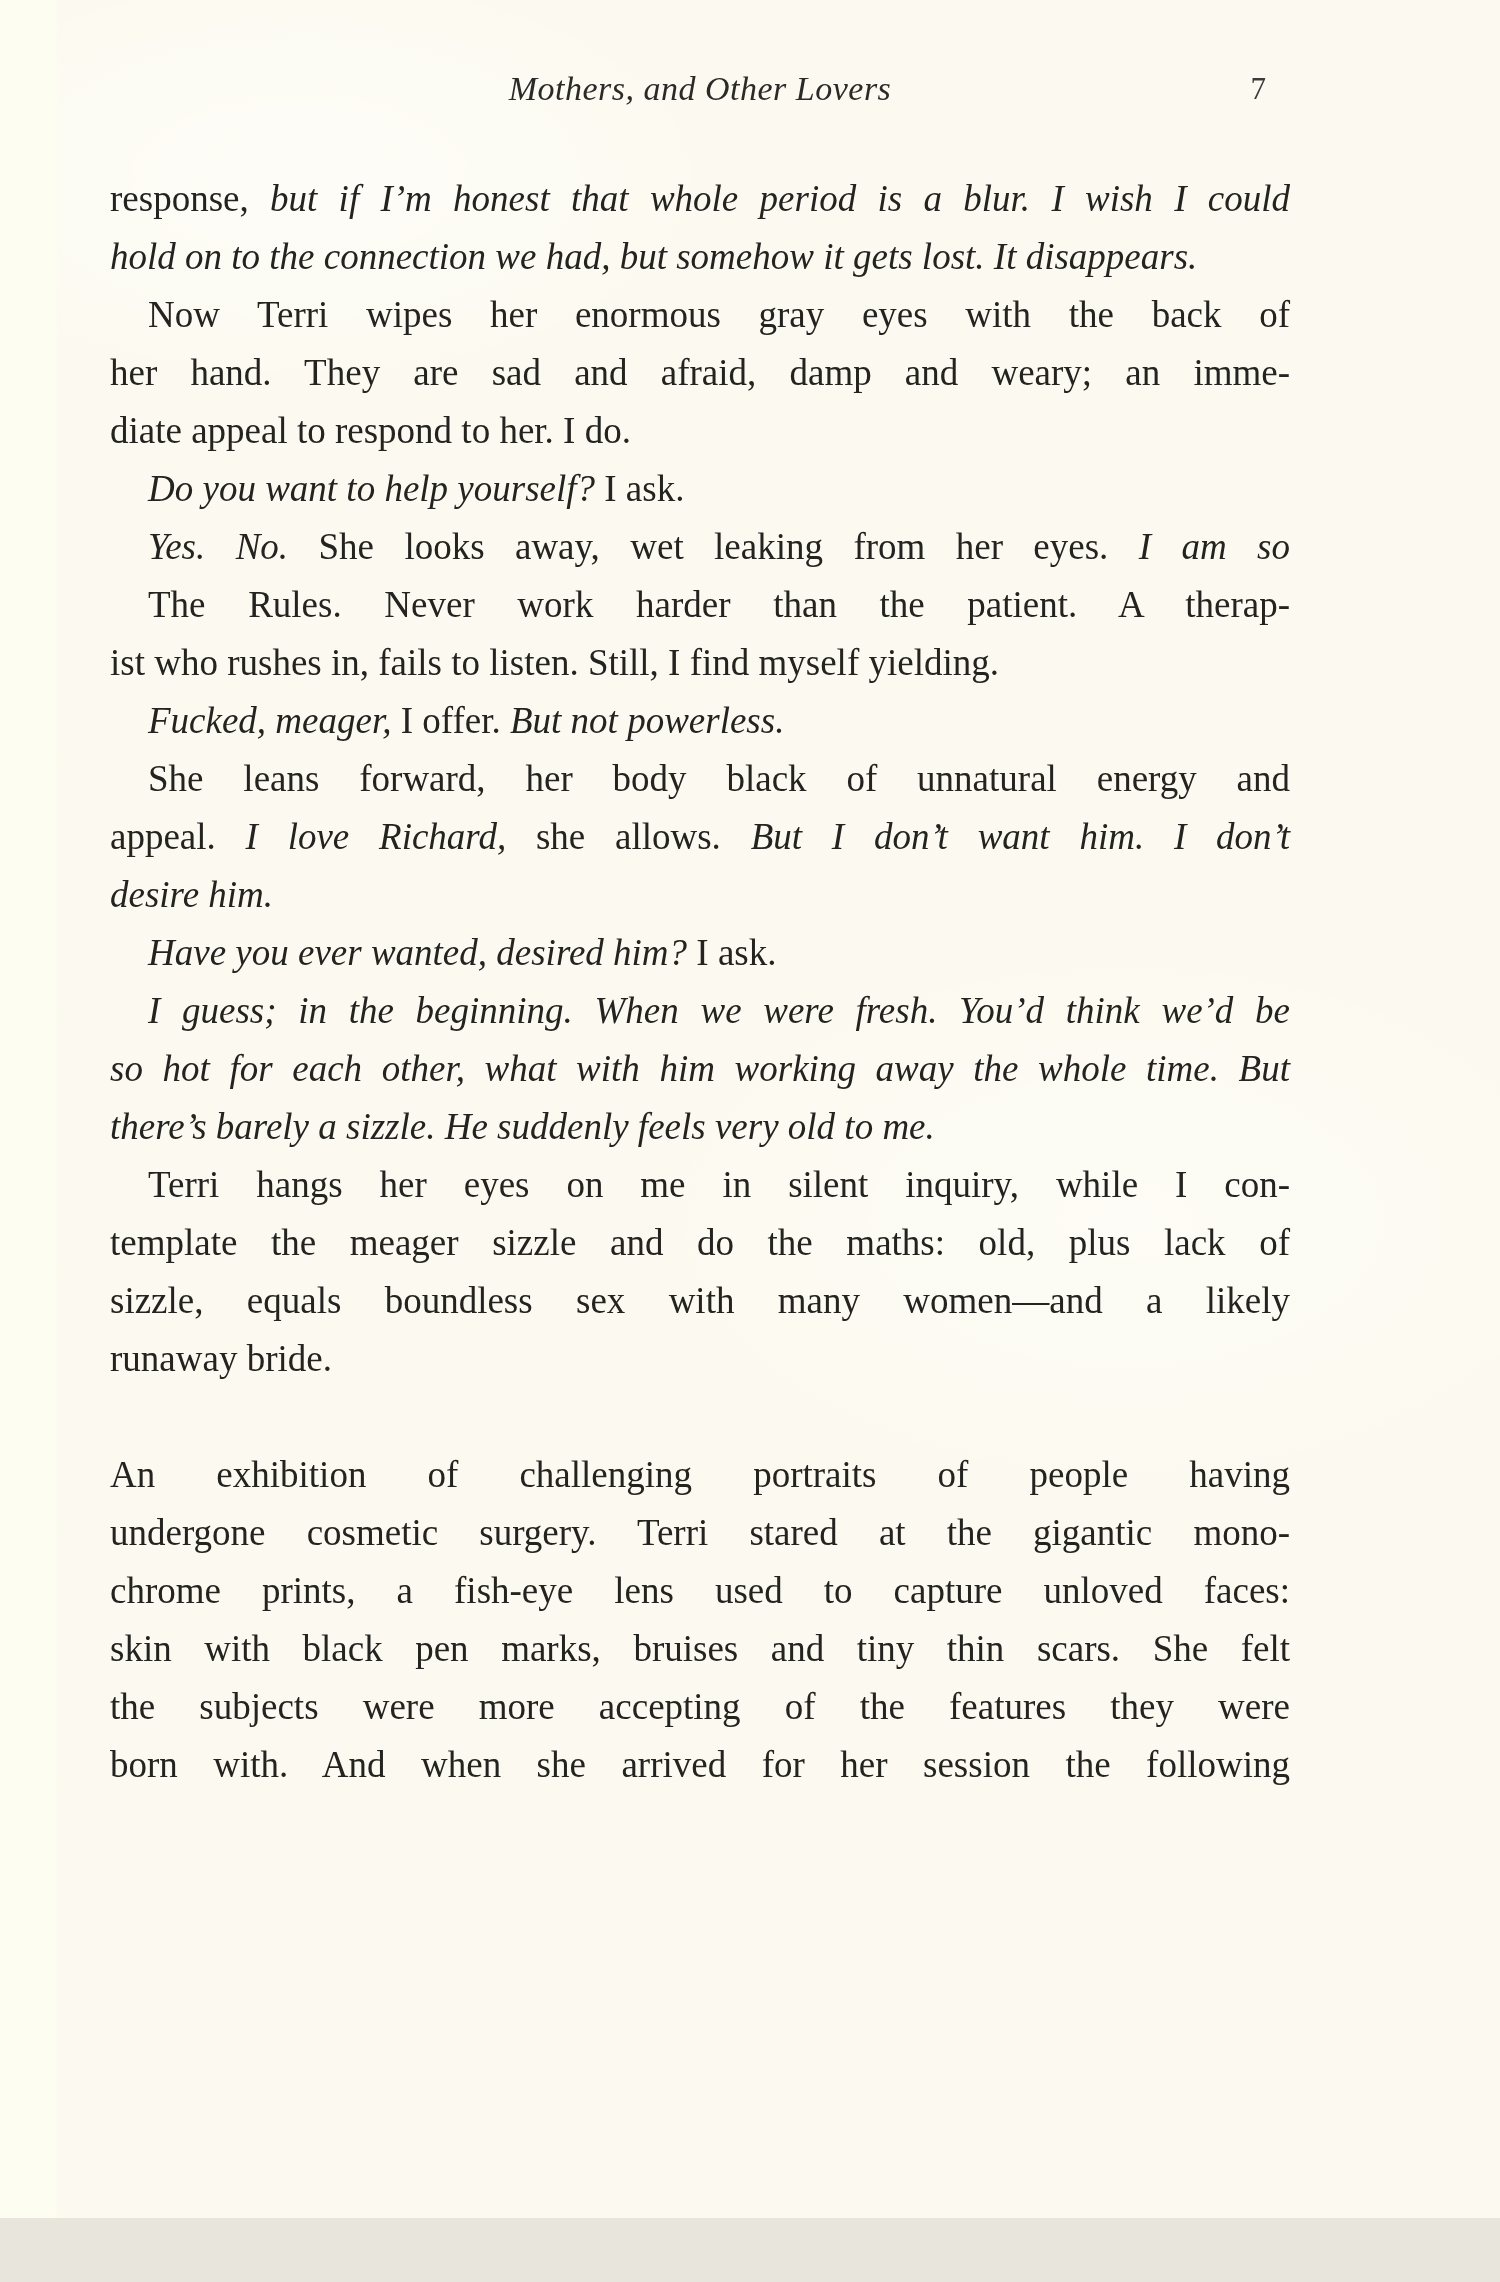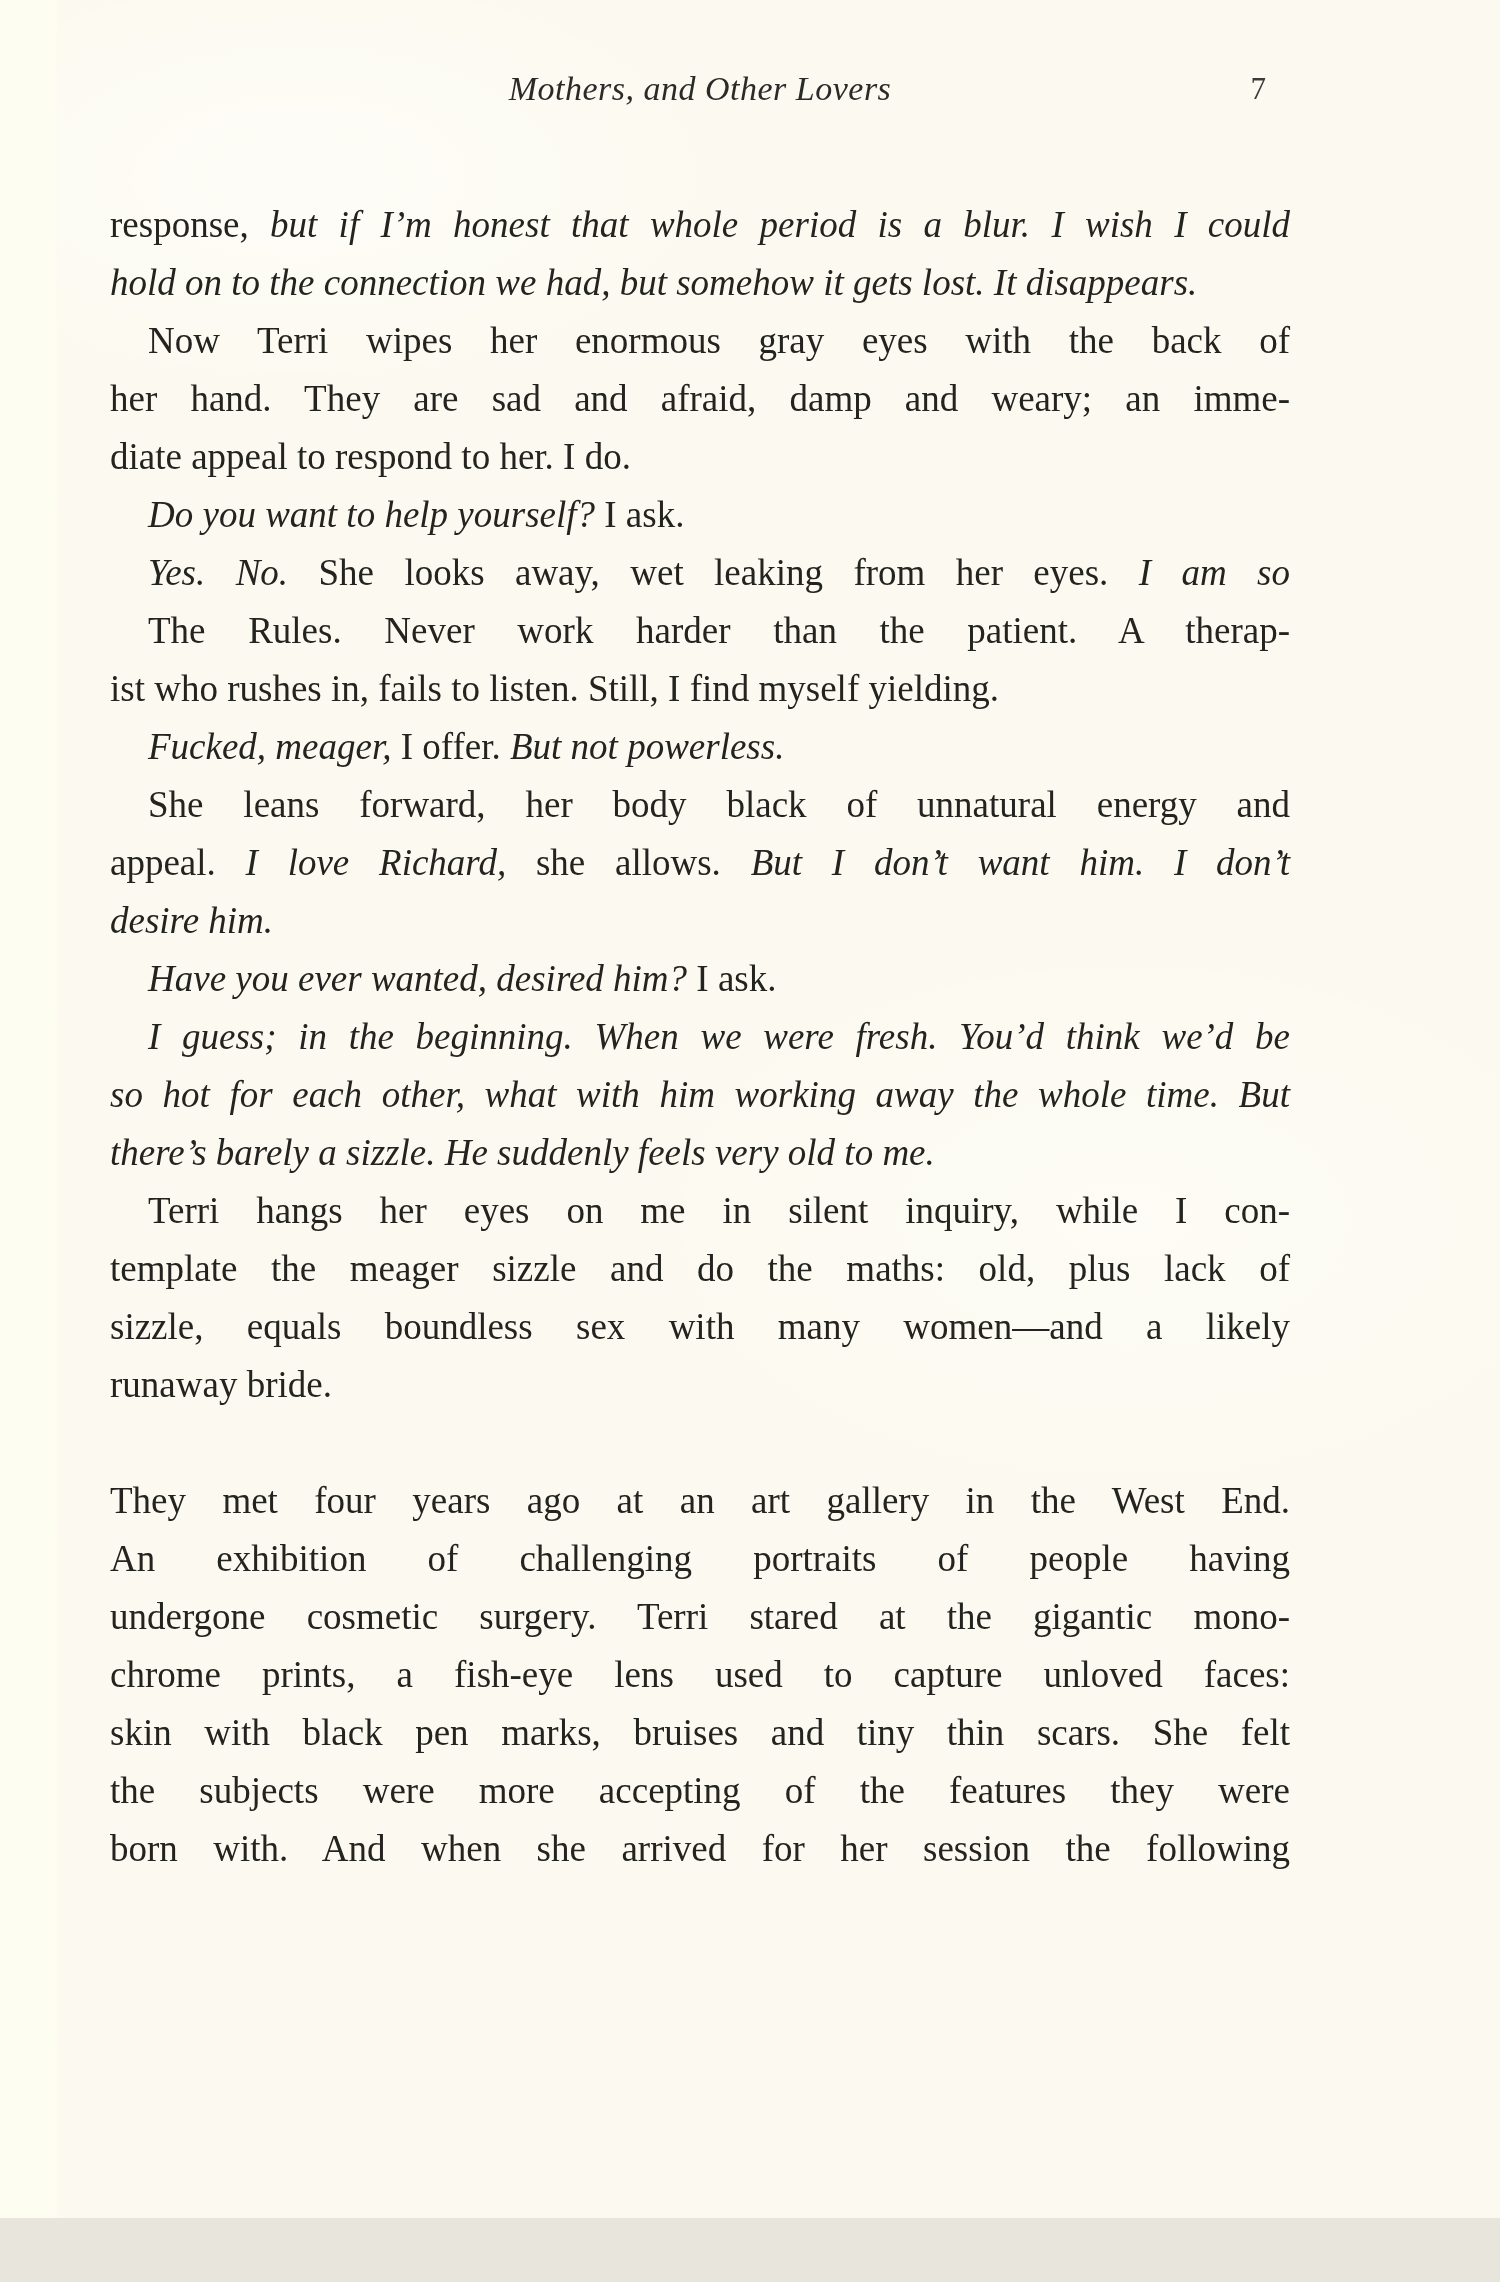--- a/index.html
+++ b/index.html
@@ -39,21 +39,21 @@
   }
   .running-header .pagenum {
     position: absolute;
     top: 0;
     right: 24px;
     font-size: 31px;
     line-height: 46px;
     color: #3a3a38;
   }
   .text-block {
-    margin: 84px 210px 0 110px; 
+    margin: 58px 210px 0 110px; 
   }
   .line {
     font-size: 37px;
     line-height: 58px;
     text-align: justify;
     text-align-last: left;
     text-justify: inter-word;
     white-space: normal;
   }
   .line.just { text-align-last: justify; }
@@ -86,21 +86,20 @@
       <div class="line"><span class="it">desire him.</span></div>
       <div class="line indent"><span class="it">Have you ever wanted, desired him? </span><span class="ro">I ask.</span></div>
       <div class="line indent just"><span class="it">I guess; in the beginning. When we were fresh. You’d think we’d be</span></div>
       <div class="line just"><span class="it">so hot for each other, what with him working away the whole time. But</span></div>
       <div class="line"><span class="it">there’s barely a sizzle. He suddenly feels very old to me.</span></div>
       <div class="line indent just"><span class="ro">Terri hangs her eyes on me in silent inquiry, while I con-</span></div>
       <div class="line just"><span class="ro">template the meager sizzle and do the maths: old, plus lack of</span></div>
       <div class="line just"><span class="ro">sizzle, equals boundless sex with many women—and a likely</span></div>
       <div class="line"><span class="ro">runaway bride.</span></div>
       <div class="line blank"></div>
-      <div class="line just"><span class="ro">They met four years ago at an art gallery in the West End.</span></div>
       <div class="line just"><span class="ro">An exhibition of challenging portraits of people having</span></div>
       <div class="line just"><span class="ro">undergone cosmetic surgery. Terri stared at the gigantic mono-</span></div>
       <div class="line just"><span class="ro">chrome prints, a fish-eye lens used to capture unloved faces:</span></div>
       <div class="line just"><span class="ro">skin with black pen marks, bruises and tiny thin scars. She felt</span></div>
       <div class="line just"><span class="ro">the subjects were more accepting of the features they were</span></div>
       <div class="line just"><span class="ro">born with. And when she arrived for her session the following</span></div>
     </div>
 </div>
 
 </body></html>

